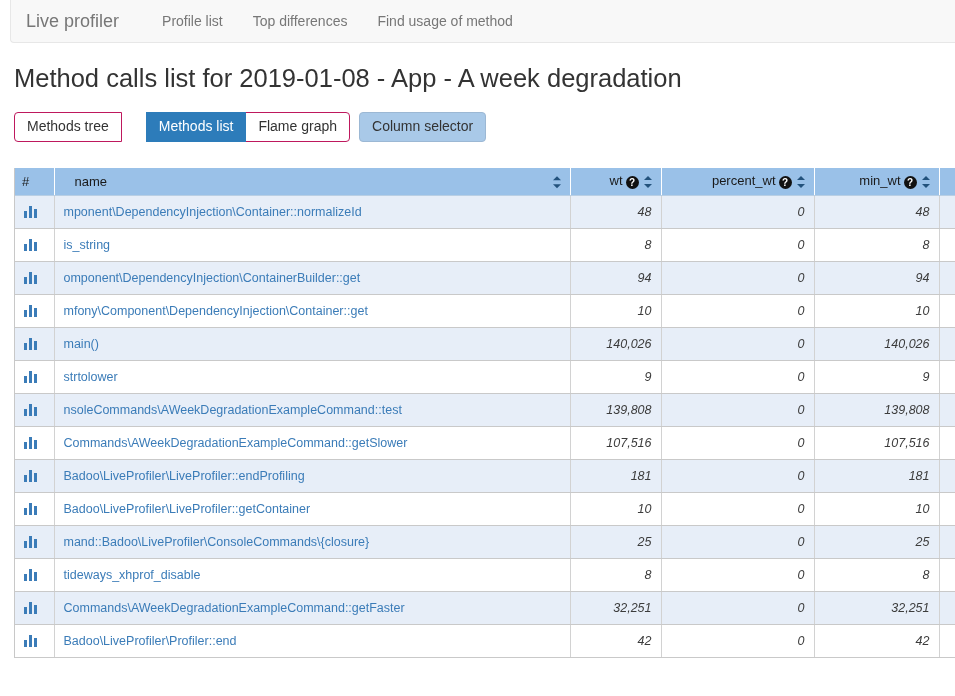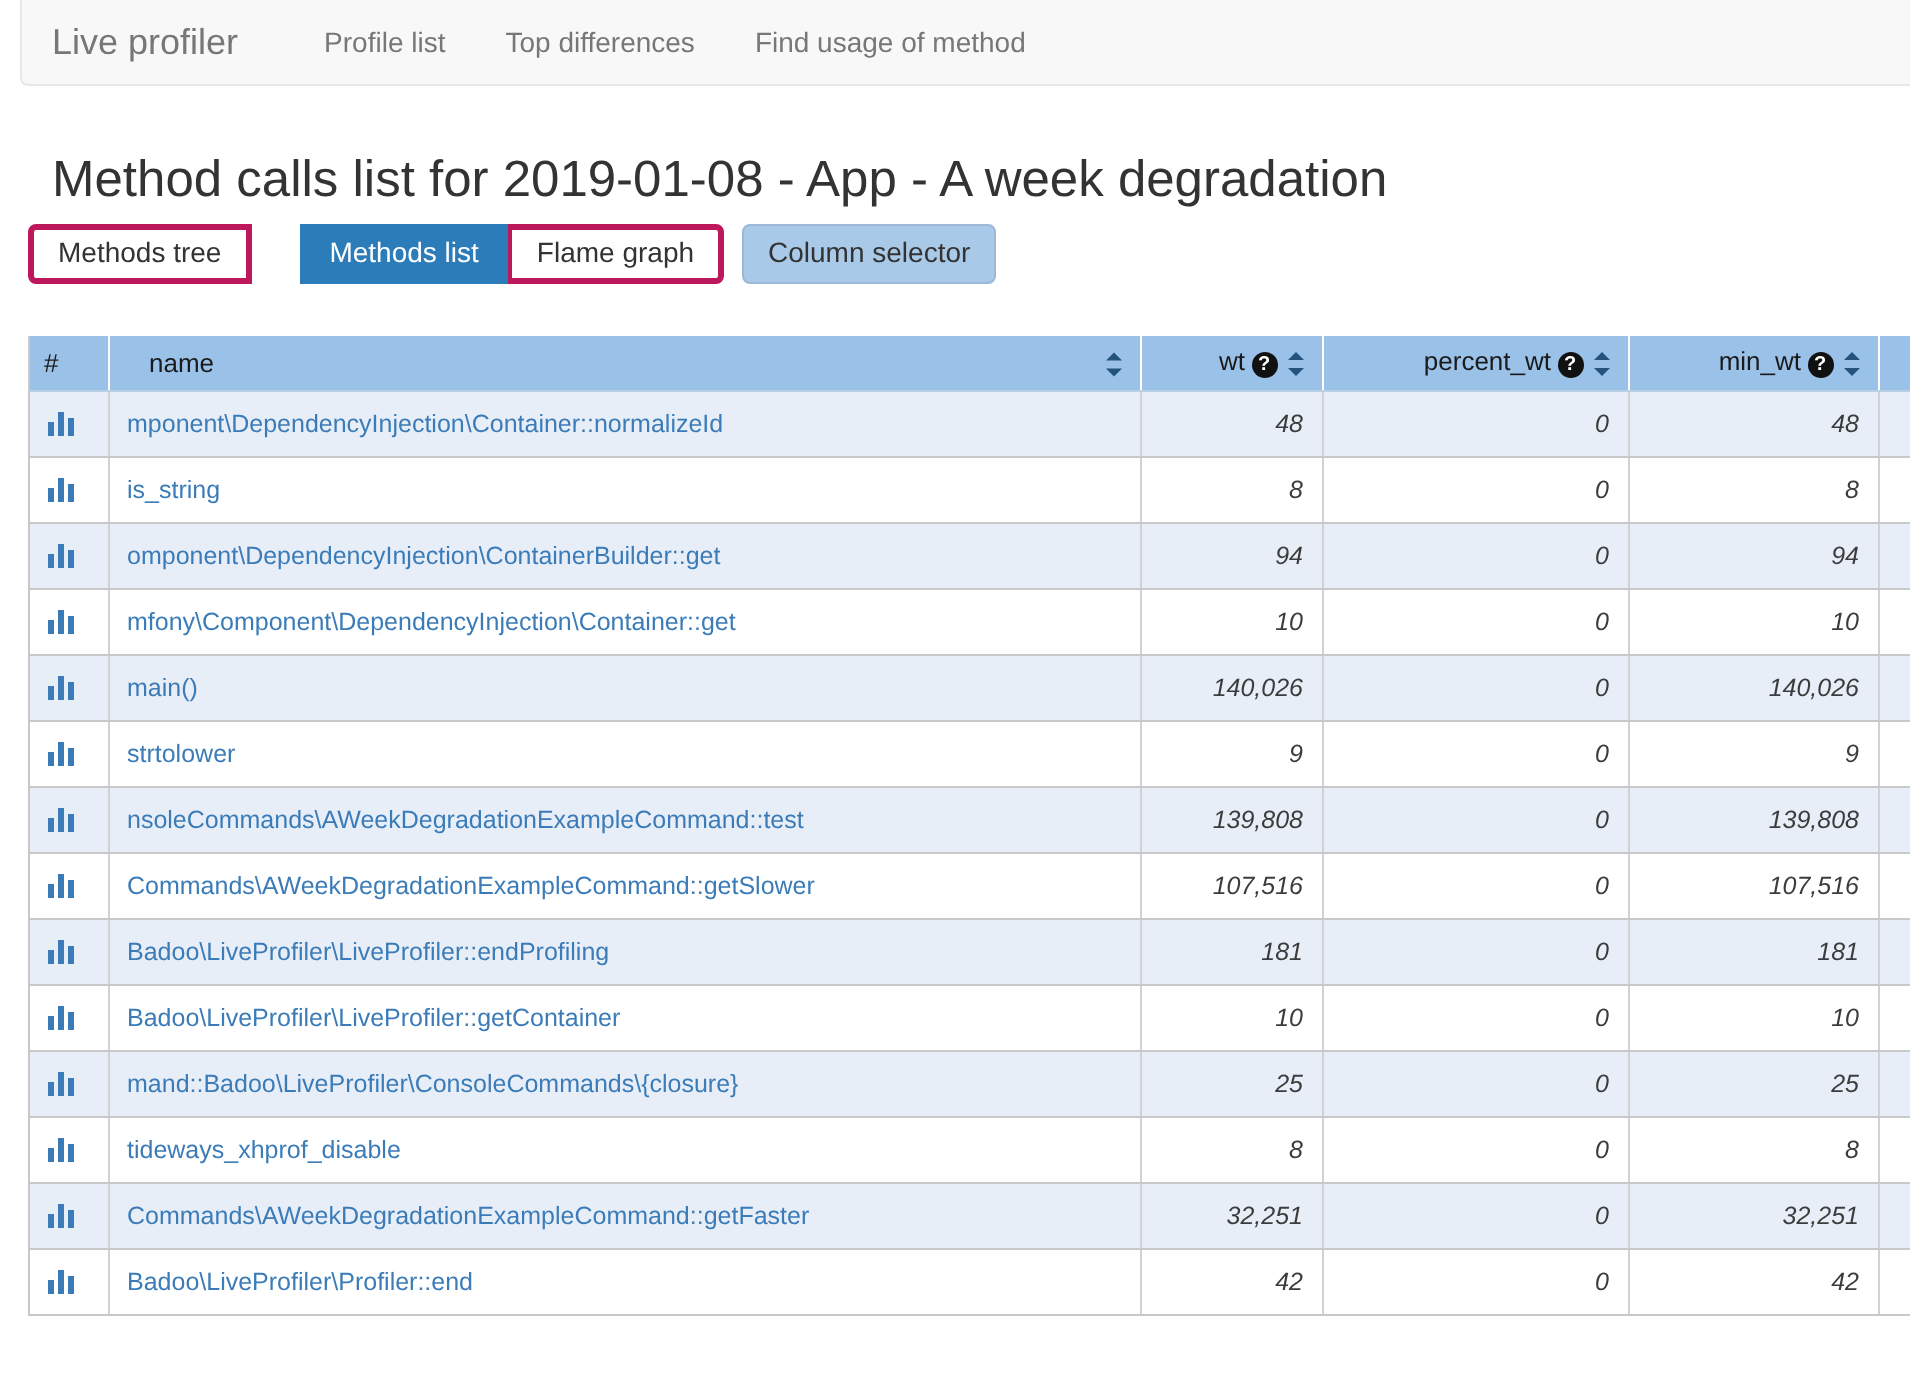--- a/index.html
+++ b/index.html
@@ -45,39 +45,39 @@
     line-height: 20px;
   }
 
   
   .page-title {
     position: absolute;
     left: 14px; top: 62px;
     font-size: 25.5px;
     font-weight: normal;
     color: #333333;
-    margin: 12px;
+    margin: 0;
     white-space: nowrap;
     line-height: 32px;
   }
 
   
   .toolbar {
     position: absolute;
     left: 14px; top: 112px;
     display: flex;
     align-items: flex-start;
   }
   .btn-group { display: flex; }
   .btn {
     font-family: "Liberation Sans", sans-serif;
     font-size: 14px;
     line-height: 1.42;
     padding: 6px 12px;
-    border: 3px solid #be185d;
+    border: 1px solid #be185d;
     background: #ffffff;
     color: #333333;
     cursor: pointer;
     white-space: nowrap;
     height: 30px;
     display: flex;
     align-items: center;
   }
   .btn-group .btn { margin-left: -1px; border-radius: 0; }
   .btn-group .btn:first-child { margin-left: 0; border-radius: 4px 0 0 4px; }

